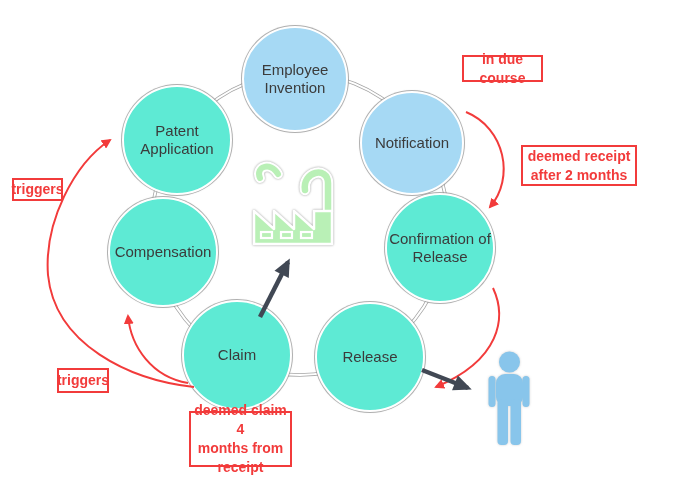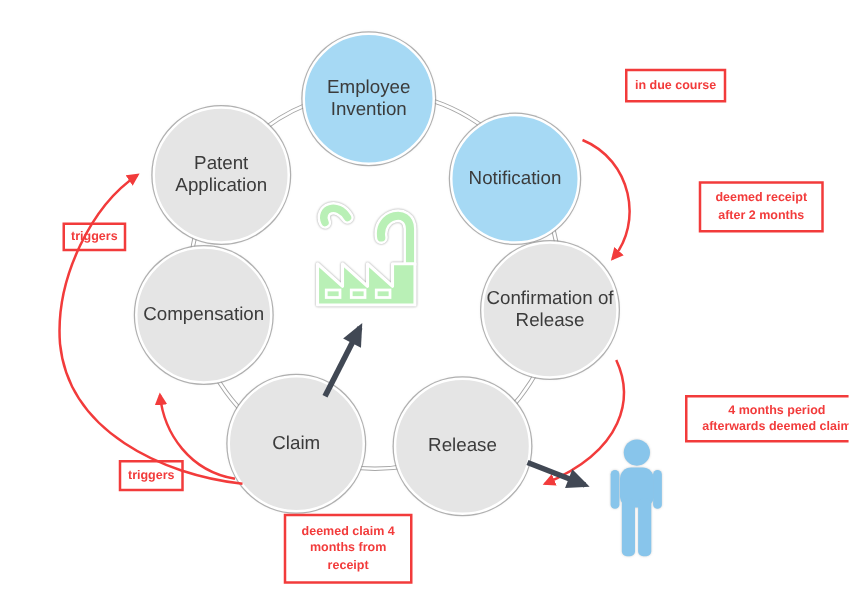--- a/index.html
+++ b/index.html
@@ -12,37 +12,37 @@
   
   .node{
     position:absolute;border-radius:50%;
     display:flex;align-items:center;justify-content:center;text-align:center;
     color:#3b3b3b;font-size:15px;line-height:1.22;white-space:pre-line;
     border:2.5px solid #ffffff;
     box-shadow:0 0 0 1px rgba(140,140,140,.65), 0 0 2px rgba(120,120,120,.35);
     box-sizing:border-box;
   }
   .node.blue{background:#a6d9f4;}
-  .node.green{background:#e5e5e5;}
+  .node.green{background:#5eead4;}
   .n-employee{left:242px;top:26px;width:106px;height:106px;}
   .n-notification{left:360px;top:91px;width:104px;height:104px;}
   .n-confirmation{left:385px;top:193px;width:110px;height:110px;}
   .n-release{left:315px;top:302px;width:110px;height:110px;}
   .n-claim{left:182px;top:300px;width:110px;height:110px;}
   .n-compensation{left:108px;top:197px;width:110px;height:110px;}
   .n-patent{left:122px;top:85px;width:110px;height:110px;}
   
   .ann{
     position:absolute;border:2px solid #f23b3b;color:#f23b3b;
-    font-size:10px;font-weight:bold;line-height:1.35;text-align:center;
+    font-size:14px;font-weight:bold;line-height:1.35;text-align:center;
     display:flex;align-items:center;justify-content:center;white-space:pre-line;
-    box-sizing:border-box;padding:2px 3px;background:transparent;margin-left:38px;
+    box-sizing:border-box;padding:2px 3px;background:transparent;
   }
   .a-induecourse{left:462px;top:55px;width:81px;height:27px;}
-  .a-deemedreceipt{left:521px;top:145px;width:100px;height:41px;}
+  .a-deemedreceipt{left:521px;top:145px;width:116px;height:41px;}
   .a-fourmonths{left:510px;top:316px;width:147px;height:38px;}
   .a-deemedclaim{left:189px;top:411px;width:103px;height:56px;}
   .a-triggers-left{left:12px;top:178px;width:51px;height:23px;}
   .a-triggers-bottom{left:57px;top:368px;width:52px;height:25px;}
   
   .factory{position:absolute;left:248px;top:158px;filter:drop-shadow(0 0 1px rgba(130,130,130,.8));}
   .person{position:absolute;left:483px;top:351px;filter:drop-shadow(0 0 1px rgba(160,160,160,.5));}
 </style>
 </head>
 <body>
@@ -124,24 +124,20 @@
     </g>
   </svg>
 
   <div class="ann a-induecourse">
     <span>in due course</span>
   </div>
   <div class="ann a-deemedreceipt">
     <span>deemed receipt
 after 2 months</span>
   </div>
-  <div class="ann a-fourmonths">
-    <span>4 months period
-afterwards deemed claim</span>
-  </div>
   <div class="ann a-deemedclaim">
     <span>deemed claim 4
 months from
 receipt</span>
   </div>
   <div class="ann a-triggers-left">
     <span>triggers</span>
   </div>
   <div class="ann a-triggers-bottom">
     <span>triggers</span>

